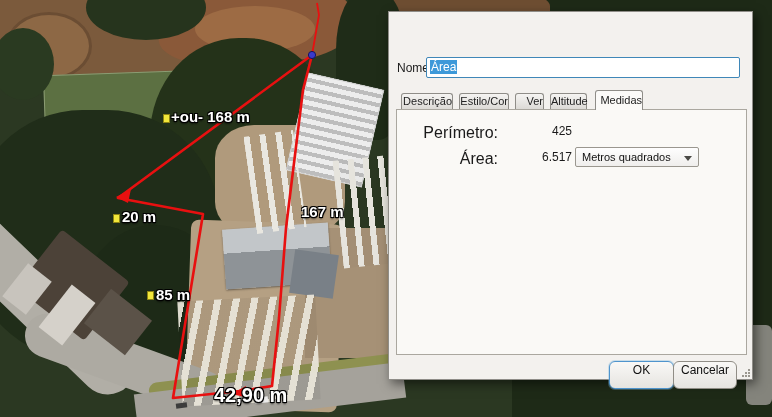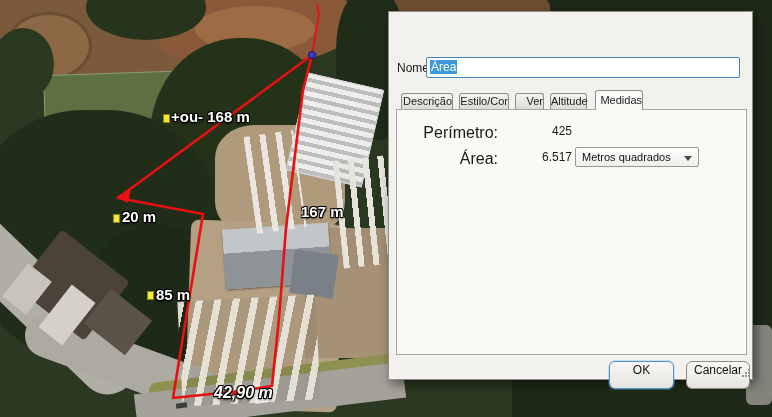--- a/index.html
+++ b/index.html
@@ -46,21 +46,21 @@
   .car2{left:176px;top:403px;width:11px;height:5px;background:#3c3c3c;transform:rotate(-7deg);}
 
   .overlay{position:absolute;inset:0;pointer-events:none;}
 
   .mlabel{position:absolute;color:#fff;font-weight:bold;font-size:15px;white-space:nowrap;
     text-shadow:-1px -1px 0 #000,1px -1px 0 #000,-1px 1px 0 #000,1px 1px 0 #000,0 2px 2px rgba(0,0,0,.7);}
   .l1{left:171px;top:108px;}
   .l2{left:122px;top:208px;}
   .l3{left:301px;top:203px;font-size:15px;}
   .l4{left:156px;top:286px;}
-  .l5{left:214px;top:384px;font-size:16px;font-style:italic;}
+  .l5{left:214px;top:384px;font-size:20px;}
   .ymark{position:absolute;width:5px;height:7px;background:#f2e73b;border:1px solid #8f8413;}
   .m1{left:163px;top:114px;}
   .m2{left:113px;top:214px;}
   .m4{left:147px;top:291px;}
 
   
   .dialog{position:absolute;left:388px;top:11px;width:365px;height:369px;background:#f3f1ee;
     border:1px solid #8f8d88;box-shadow:3px 4px 10px rgba(0,0,0,.5);box-sizing:border-box;}
   .dialog *{box-sizing:border-box;}
   .titlebar{position:absolute;left:0;top:0;width:100%;height:32px;background:#fdfdfc;}
@@ -86,21 +86,21 @@
   .fl1{left:13px;top:14px;} .fv1{left:103px;top:14px;}
   .fl2{left:13px;top:40px;} .fv2{left:103px;top:40px;}
   .combo{position:absolute;left:178px;width:124px;height:20px;background:linear-gradient(#fefefe,#efeeec);
     border:1px solid #9a978f;border-radius:2px;font-size:11px;color:#111;padding:3px 18px 0 6px;}
   .cb1{top:11px;} .cb2{top:37px;}
   .combo .arrow{position:absolute;right:6px;top:8px;width:0;height:0;
     border-left:4px solid transparent;border-right:4px solid transparent;border-top:5px solid #4a4a46;}
   .btn{position:absolute;top:349px;height:28px;font-size:12px;color:#111;text-align:center;line-height:16px;
     background:linear-gradient(#f9f8f6,#e6e4e0);border:1px solid #908d86;border-radius:6px;}
   .ok{left:220px;width:65px;border:1px solid #4f94cd;box-shadow:0 0 0 1px rgba(120,180,220,.35);}
-  .cancel{left:297px;width:64px;}
+  .cancel{left:284px;width:64px;}
   .grip{position:absolute;right:2px;bottom:2px;width:9px;height:9px;}
   .grip span{position:absolute;width:2px;height:2px;background:#9a978f;}
   .g1{right:0;bottom:6px;} .g2{right:3px;bottom:3px;} .g3{right:6px;bottom:0;} .g4{right:0;bottom:0;} .g5{right:0;bottom:3px;} .g6{right:3px;bottom:0;}
 </style>
 </head>
 <body>
 
 <div class="stage">
 
   <div class="map">

